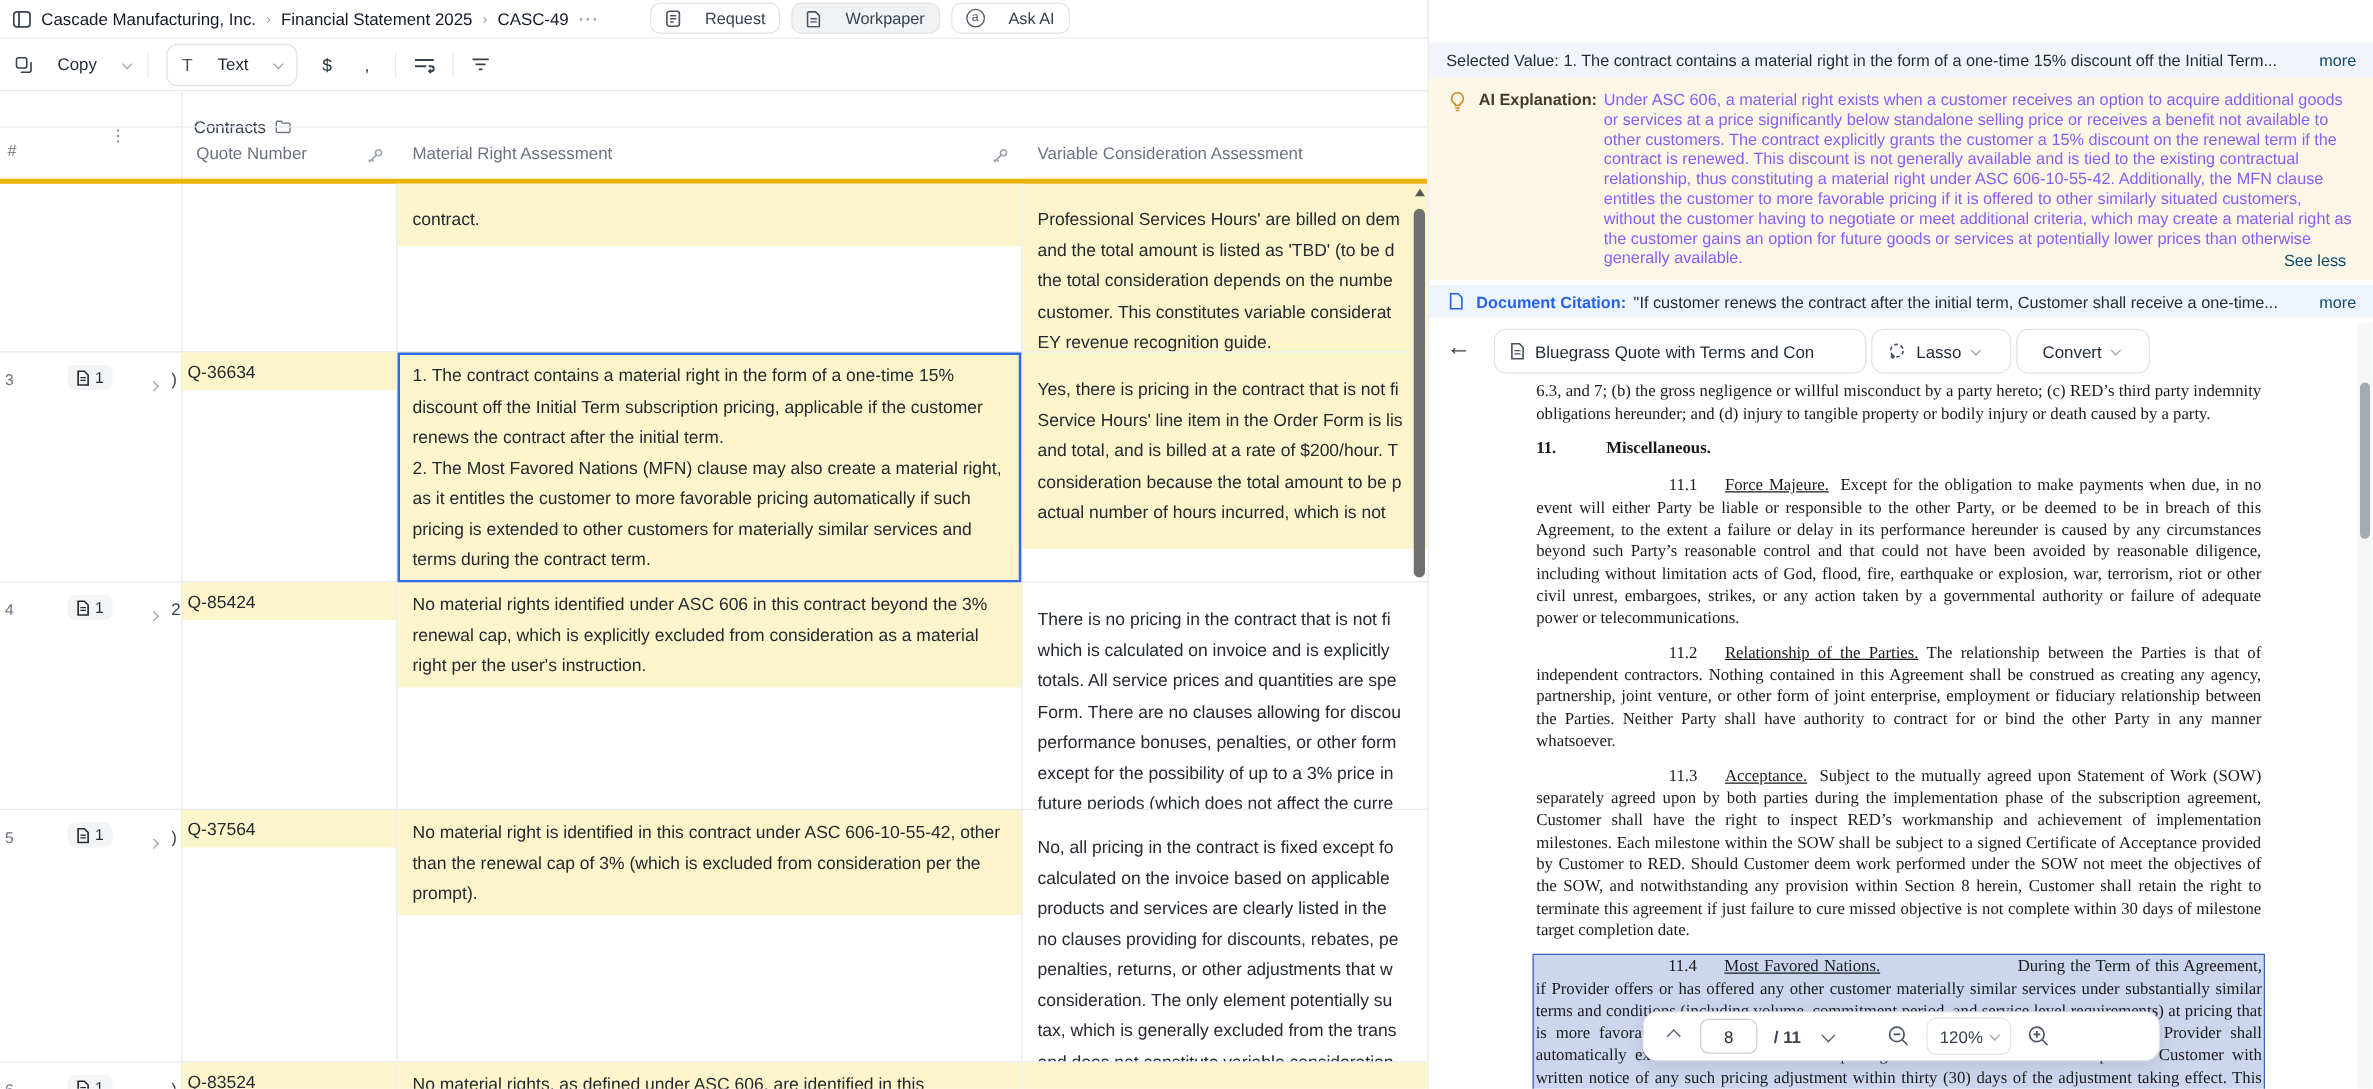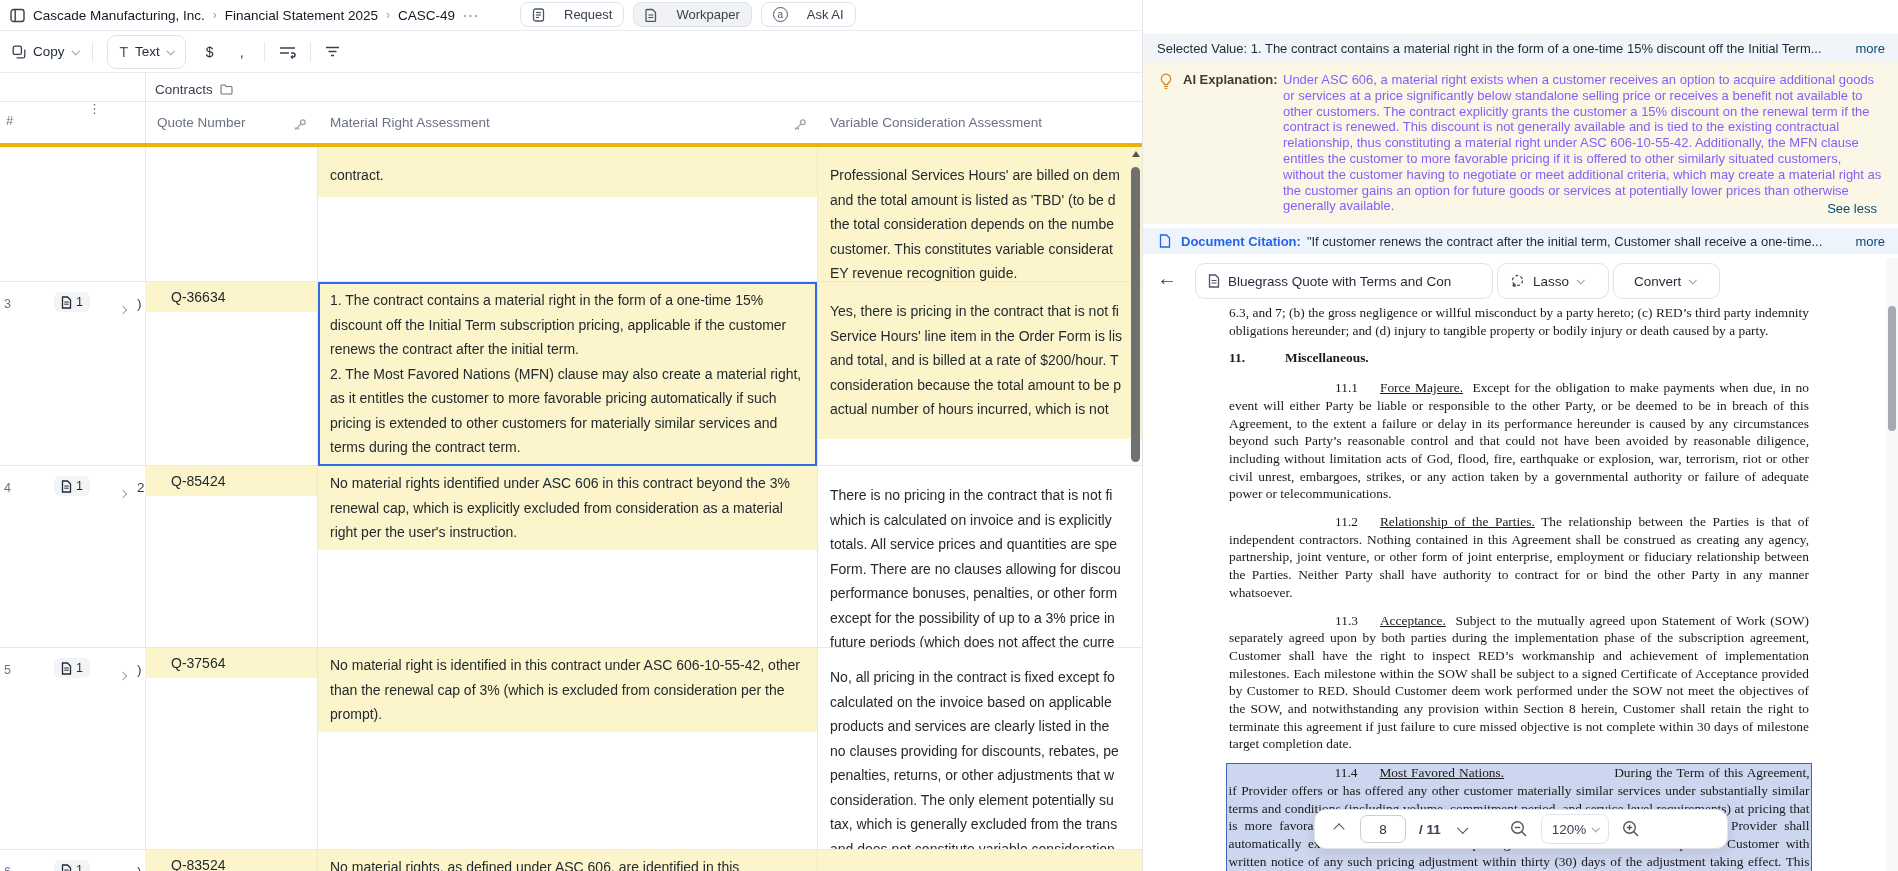--- a/index.html
+++ b/index.html
@@ -22,48 +22,48 @@
 
   .chev { display:inline-block; width:6px; height:6px; border-right:1.4px solid #9aa1ab; border-bottom:1.4px solid #9aa1ab; transform:rotate(45deg) translateY(-1px); }
   .chev.rt { transform:rotate(-45deg); }
   .chev.up { transform:rotate(-135deg); }
   .chev.dark { border-color:#4b5563; }
 
   svg.ic { flex:none; }
 
   
   #toolbar { position:absolute; left:0; top:30px; width:1142px; height:42px; border-top:1px solid #e9ebee; display:flex; align-items:center; padding-left:12px; gap:14px; }
-  .tool { display:inline-flex; align-items:center; gap:7px; font-size:13.5px; color:#1f2937; cursor:pointer; }
+  .tool { display:inline-flex; align-items:center; gap:20px; font-size:13.5px; color:#1f2937; cursor:pointer; }
   .tool-box { border:1px solid #dfe2e7; border-radius:9px; height:34px; padding:0 12px; }
   .vsep { width:1px; height:20px; background:#e5e7eb; }
   .sym { font-size:14px; color:#1f2937; cursor:pointer; padding:0 6px; }
 
   
   #table { position:absolute; left:0; top:72px; width:1142px; height:799px; overflow:hidden; border-top:1px solid #e9ebee; }
   .v-line { position:absolute; top:0; bottom:0; width:1px; background:#e6e8eb; }
-  #grp-row { position:absolute; left:0; top:4px; width:1058px; height:28px; }
+  #grp-row { position:absolute; left:0; top:16px; width:1058px; height:28px; }
   #grp-title { position:absolute; left:155px; top:5px; display:flex; gap:7px; align-items:center; font-size:13.5px; color:#374151; }
   #kebab { position:absolute; left:88px; top:28px; color:#6b7280; font-size:13px; letter-spacing:0; cursor:pointer; }
   #hdr-row { position:absolute; left:0; top:28px; width:1142px; height:46px; border-top:1px solid #e6e8eb; border-bottom:4px solid #eab308; }
   #hdr-row .h { position:absolute; top:0; height:100%; display:flex; align-items:center; font-size:13.5px; color:#6a7280; padding:0 12px; cursor:pointer; }
   #hash { position:absolute; left:6px; top:40px; font-size:13px; color:#6a7280; }
   .keyic { position:absolute; top:16px; }
 
   .trow { position:absolute; left:0; width:1142px; border-bottom:1px solid #e6e8eb; }
   .gut { position:absolute; left:0; top:10px; width:145px; height:26px; }
   .gut .rnum { position:absolute; left:4px; top:5px; font-size:12.5px; color:#6b7280; }
   .gut .chip { position:absolute; left:54px; top:0; display:flex; align-items:center; gap:4px; background:#f3f4f6; border-radius:6px; padding:3px 7px; font-size:12.5px; color:#1f2937; cursor:pointer; }
   .gut .rchev { position:absolute; left:120px; top:7px; cursor:pointer; }
   .sliver { position:absolute; left:137px; top:14px; width:8px; overflow:hidden; font-size:13.5px; color:#374151; }
   .cell { position:absolute; top:0; height:100%; }
   .c-quote { left:145px; width:173px; border-right:1px solid #e6e8eb; }
   .c-mat  { left:318px; width:500px; border-right:1px solid #e6e8eb; }
   .c-var  { left:818px; width:324px; overflow:hidden; }
   .val { background:#fcf5cb; padding:5px 12px; font-size:14px; line-height:24.5px; color:#24292f; white-space:pre-line; cursor:cell; }
-  .val.q { padding:4px 26px; line-height:22px; }
+  .val.q { padding:4px 5px; line-height:22px; }
   .val.sel { border:2px solid #2f6be8; padding:4px 10px; }
   .vlines { padding:17px 12px; font-size:14px; line-height:24.5px; cursor:cell; }
   .vlines.yellow { background:#fcf5cb; }
   .vline { white-space:nowrap; overflow:hidden; }
   .clip-top { padding-top:16px; }
 
   
   #t-scroll { position:absolute; right:0; top:74px; width:13px; height:725px; }
   #t-up { position:absolute; left:3px; top:4px; width:0; height:0; border-left:4px solid transparent; border-right:4px solid transparent; border-bottom:6px solid #555; cursor:pointer; }
   #t-thumb { position:absolute; left:2px; top:20px; width:9px; height:295px; background:#707070; border-radius:5px; cursor:grab; }

